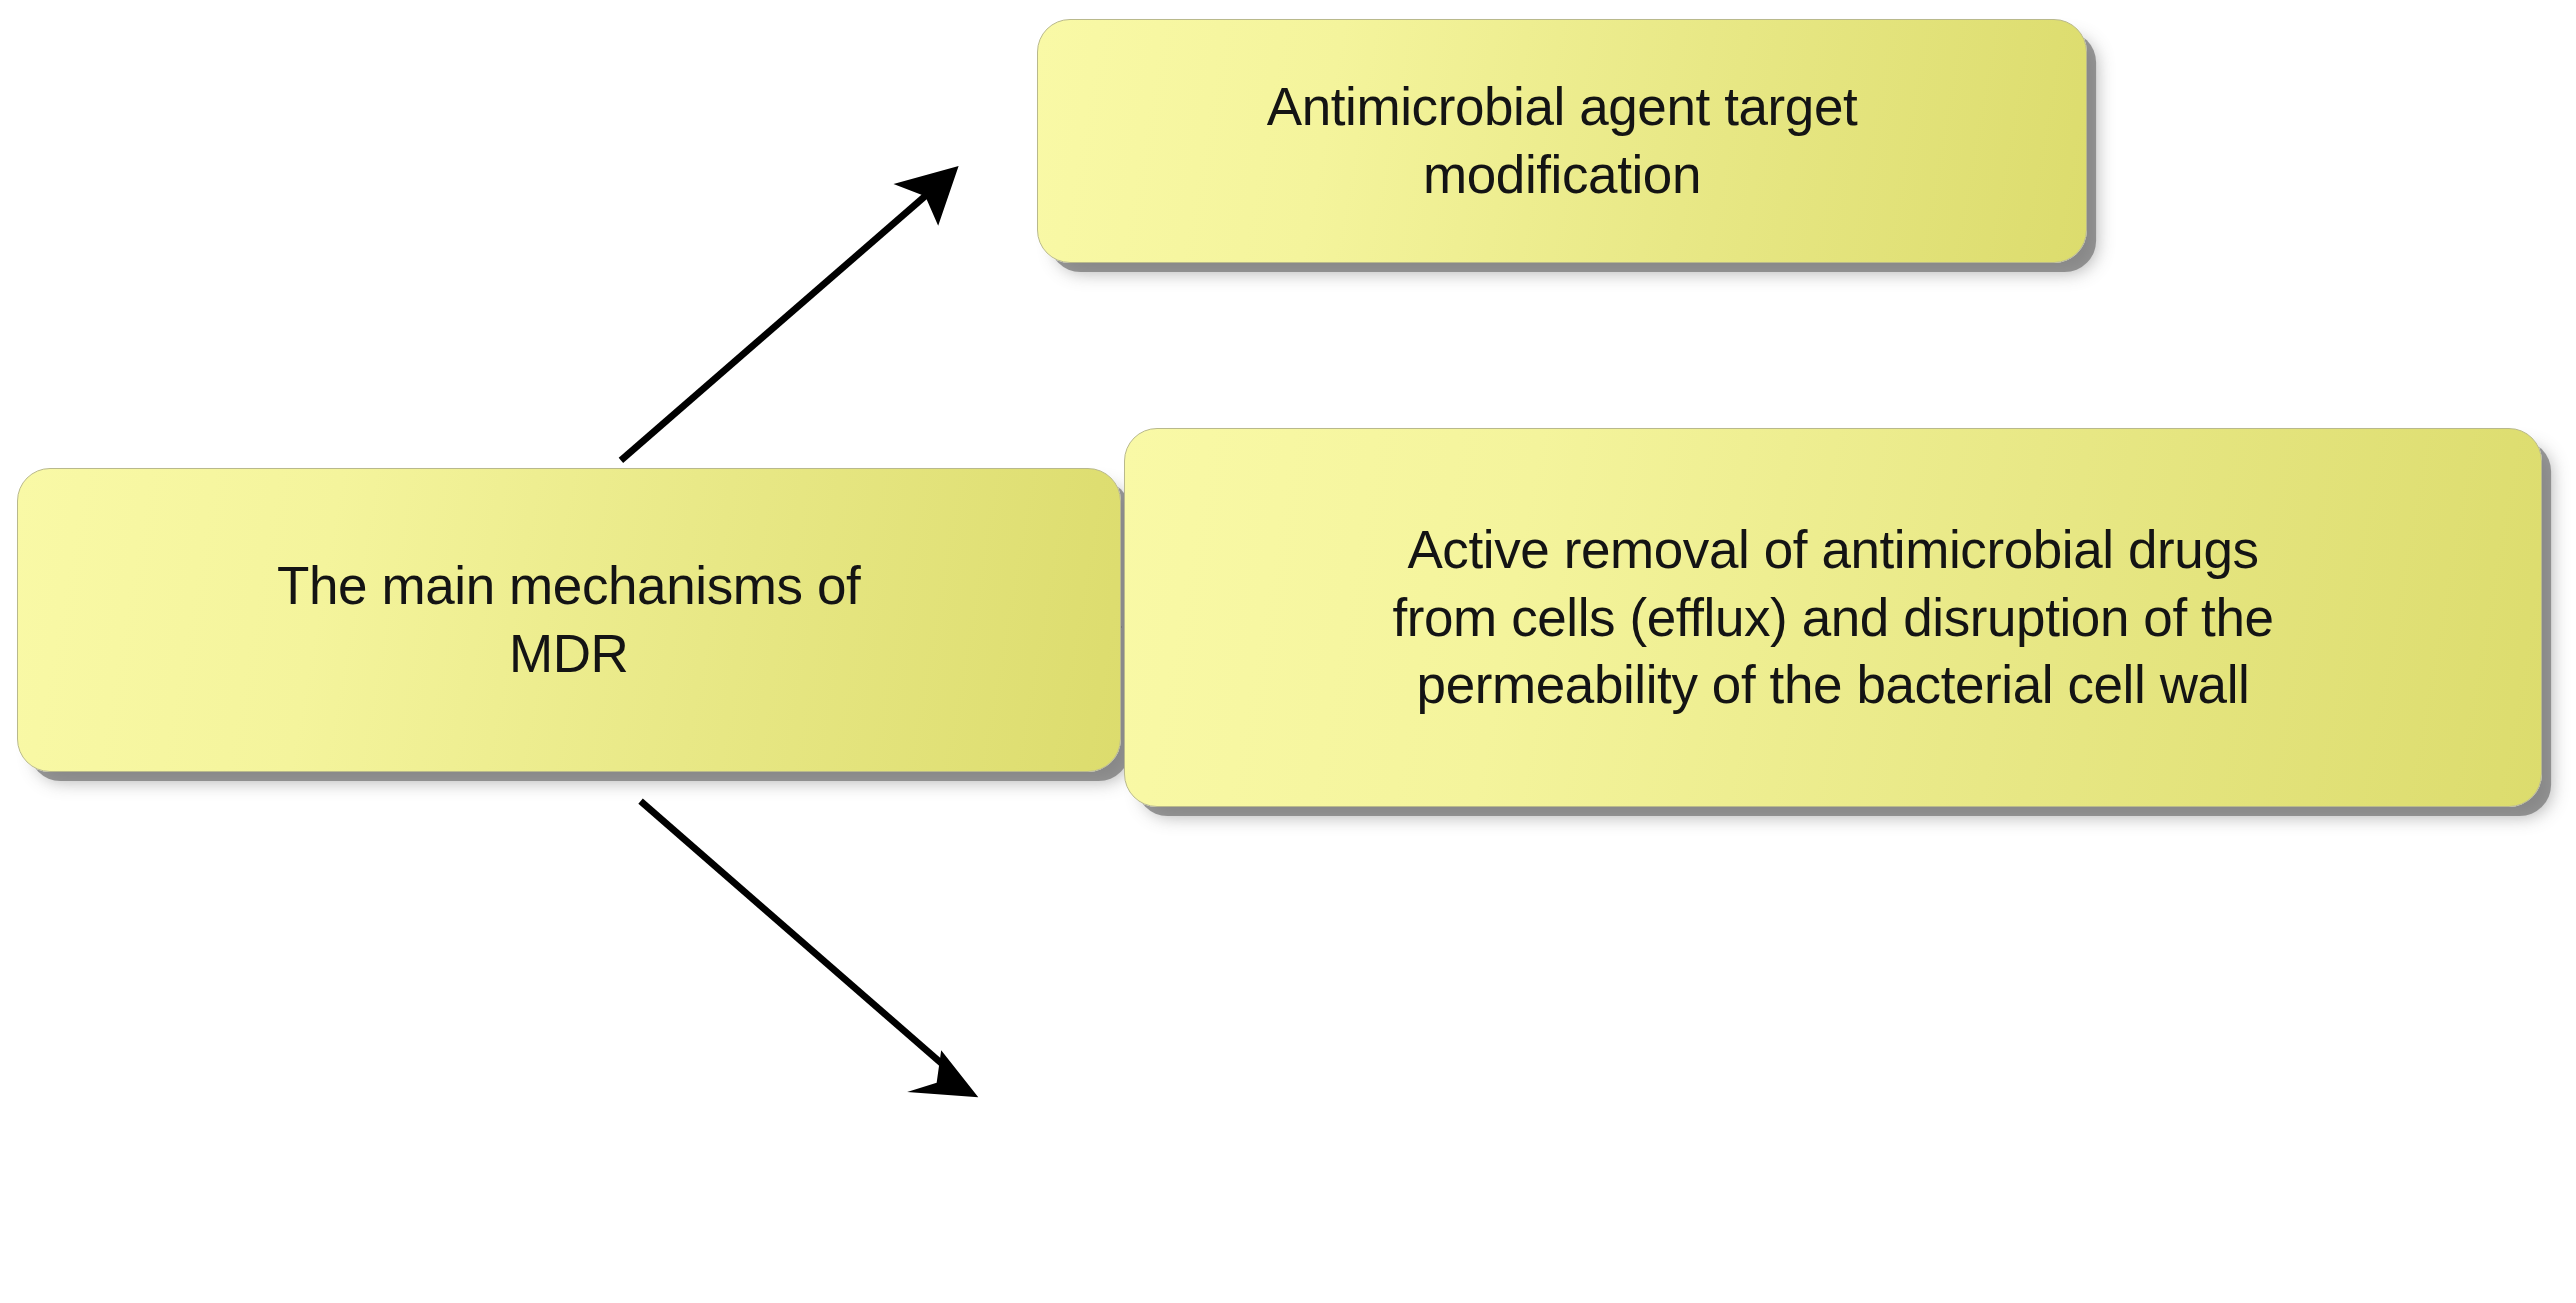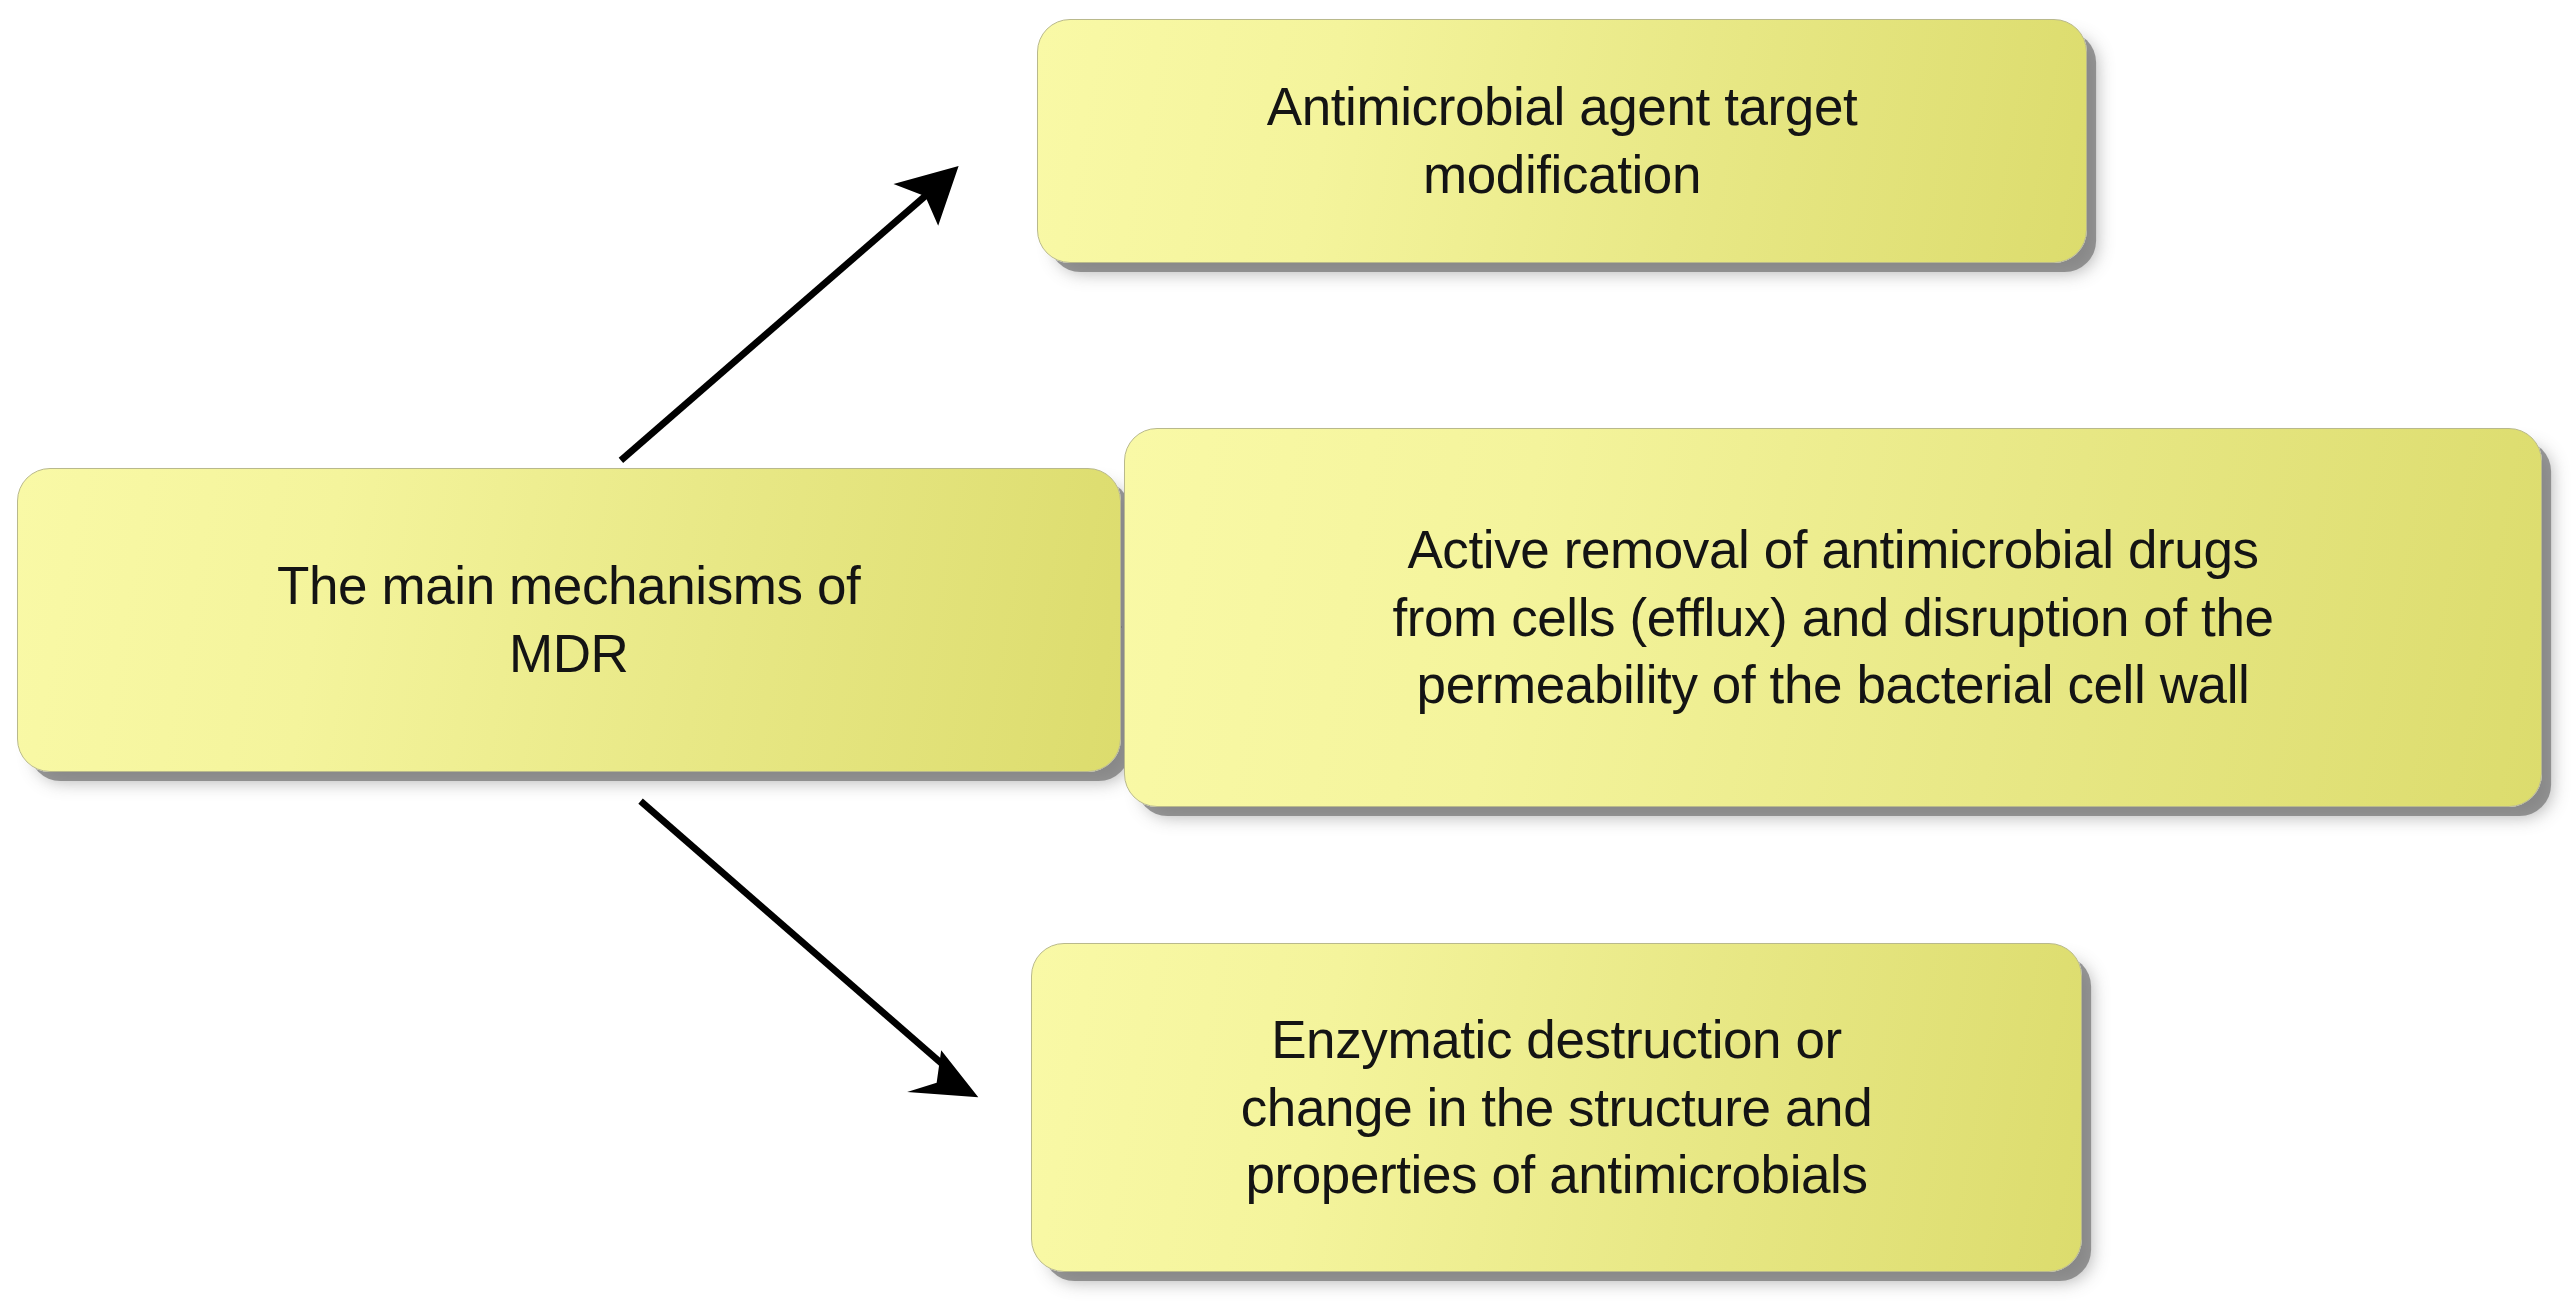--- a/index.html
+++ b/index.html
@@ -93,20 +93,15 @@
     <span class="label">Antimicrobial agent target
 modification</span>
   </div>
 
   <div class="node" id="node-efflux">
     <span class="label">Active removal of antimicrobial drugs
 from cells (efflux) and disruption of the
 permeability of the bacterial cell wall</span>
   </div>
 
-  <div class="node" id="node-enzymatic">
-    <span class="label">Enzymatic destruction or
-change in the structure and
-properties of antimicrobials</span>
-  </div>
 
 </div>
 
 
 </body></html>

